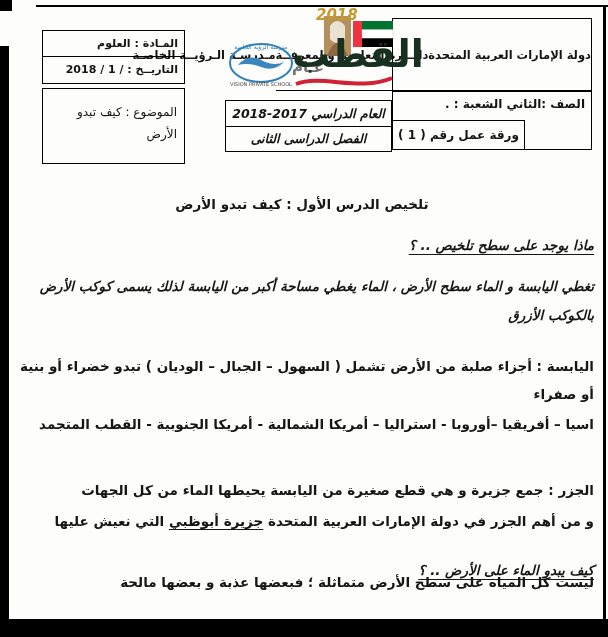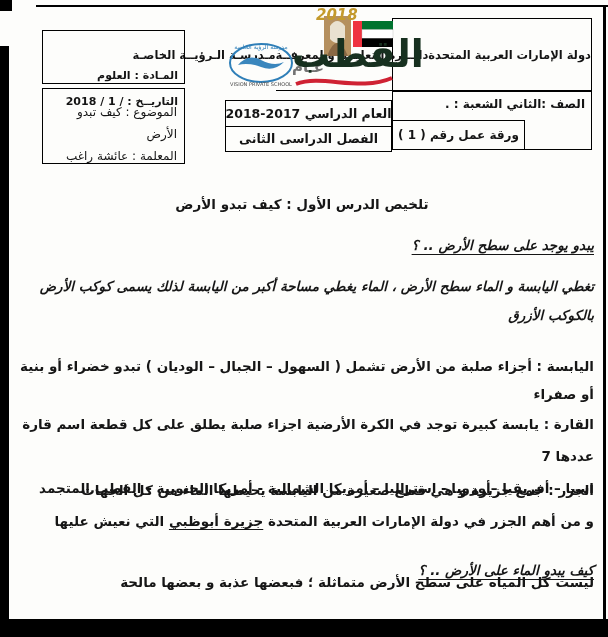--- a/index.html
+++ b/index.html
@@ -22,35 +22,35 @@
   .gov-box .gov-row:last-child{border-bottom:none;}
 
   .subj-date{
     position:absolute;left:42px;top:30px;width:143px;height:54px;
     border:1.5px solid #000;direction:rtl;
   }
   .subj-date .sd-row{
     height:26px;display:flex;align-items:center;padding:0 6px;
     font-size:11px;font-weight:700;white-space:nowrap;
   }
-  .subj-date .sd-row:first-child{border-bottom:1.5px solid #000;height:25.5px;margin-top:32px;}
+  .subj-date .sd-row:first-child{border-bottom:1.5px solid #000;height:25.5px;}
 
   .topic-box{
     position:absolute;left:42px;top:88px;width:143px;height:76px;
     border:1.5px solid #000;direction:rtl;text-align:right;
     font-size:12px;line-height:22px;padding:12px 7px;
   }
 
   .year-box{
     position:absolute;left:225px;top:100px;width:167px;height:52px;
     border:1.5px solid #000;direction:rtl;display:flex;flex-direction:column;
   }
   .year-box .yb-row{
     flex:1;display:flex;align-items:center;justify-content:center;
-    font-size:12.5px;font-weight:700;border-bottom:1px solid #000;white-space:nowrap;
+    font-size:12.5px;font-weight:700;border-bottom:1px solid #000;white-space:nowrap;font-style:italic;
   }
   .year-box .yb-row:last-child{border-bottom:none;}
 
   .grade-cell{
     position:absolute;left:392px;top:92px;width:200px;height:58px;
     border:1.5px solid #000;border-top:none;direction:rtl;
   }
   .grade-line{padding:5px 6px 0 0;text-align:right;font-size:12px;font-weight:600;white-space:nowrap;}
   .ws-box{
     position:absolute;left:0;right:66px;top:28px;bottom:0;
@@ -137,40 +137,38 @@
     <div class="ws-box">ورقة عمل رقم ( 1 )</div>
   </div>
 
   <div class="year-box">
     <div class="yb-row">العام الدراسي 2017-2018</div>
     <div class="yb-row">الفصل الدراسى الثانى</div>
   </div>
 
   <div class="topic-box">
     <span class="line">الموضوع : كيف تبدو الأرض</span>
-    <span class="line">المعلمة : عائشة راغب</span>
   </div>
 
   <div class="body-par center" style="top:190px;">تلخيص الدرس الأول : كيف تبدو الأرض</div>
 
   <div class="body-par" style="top:231px;">
-    <span class="q-underline ital">يبدو يوجد على سطح الأرض .. ؟</span>
+    <span class="q-underline ital">ماذا يوجد على سطح تلخيص .. ؟</span>
   </div>
 
   <div class="body-par ital" style="top:272px;line-height:29px;">
     <span class="line">تغطي اليابسة و الماء سطح الأرض  ،  الماء يغطي مساحة أكبر من اليابسة لذلك يسمى كوكب الأرض</span>
     <span class="line">بالكوكب الأزرق</span>
   </div>
 
   <div class="body-par" style="top:352px;line-height:28px;">
     <span class="line">اليابسة : أجزاء صلبة من الأرض تشمل ( السهول – الجبال – الوديان ) تبدو خضراء أو بنية أو صفراء</span>
   </div>
 
   <div class="body-par" style="top:408px;line-height:32px;">
-    <span class="line">القارة : يابسة كبيرة توجد في الكرة الأرضية اجزاء صلبة يطلق على كل قطعة اسم قارة عددها 7</span>
     <span class="line">اسيا – أفريقيا –أوروبا - استراليا – أمريكا الشمالية - أمريكا الجنوبية - القطب المتجمد</span>
   </div>
 
   <div class="body-par" style="top:476px;padding-left:24px;">الجزر : جمع جزيرة و هي قطع صغيرة من اليابسة يحيطها الماء من كل الجهات</div>
 
   <div class="body-par" style="top:507px;">
     <span>و من أهم الجزر في دولة الإمارات العربية المتحدة </span><span class="uline">جزيرة أبوظبي</span><span> التي نعيش عليها</span>
   </div>
 
   <div class="body-par" style="top:556px;">

